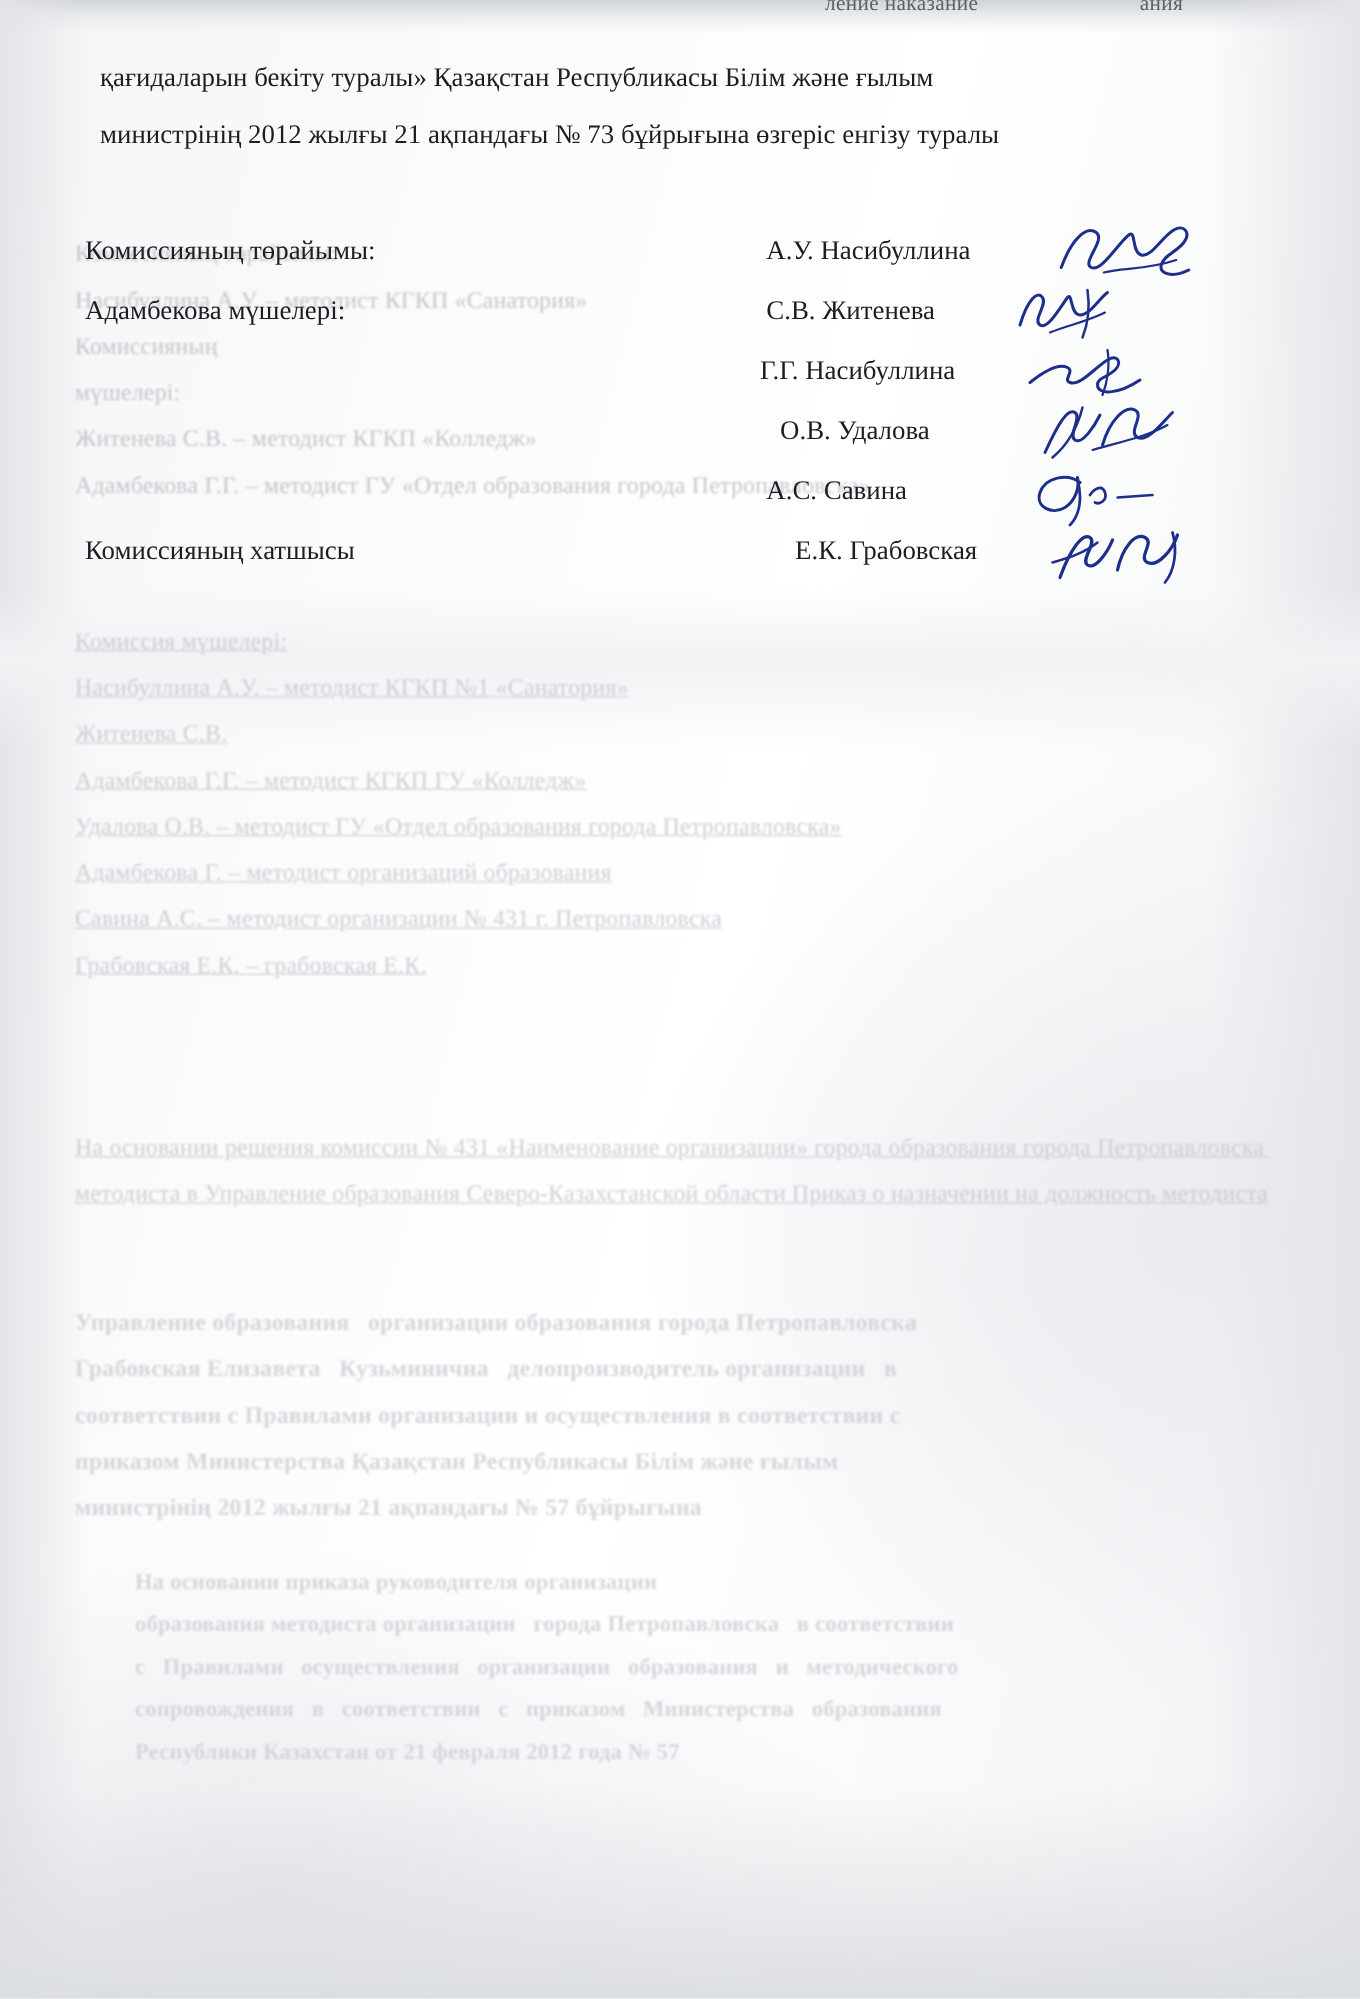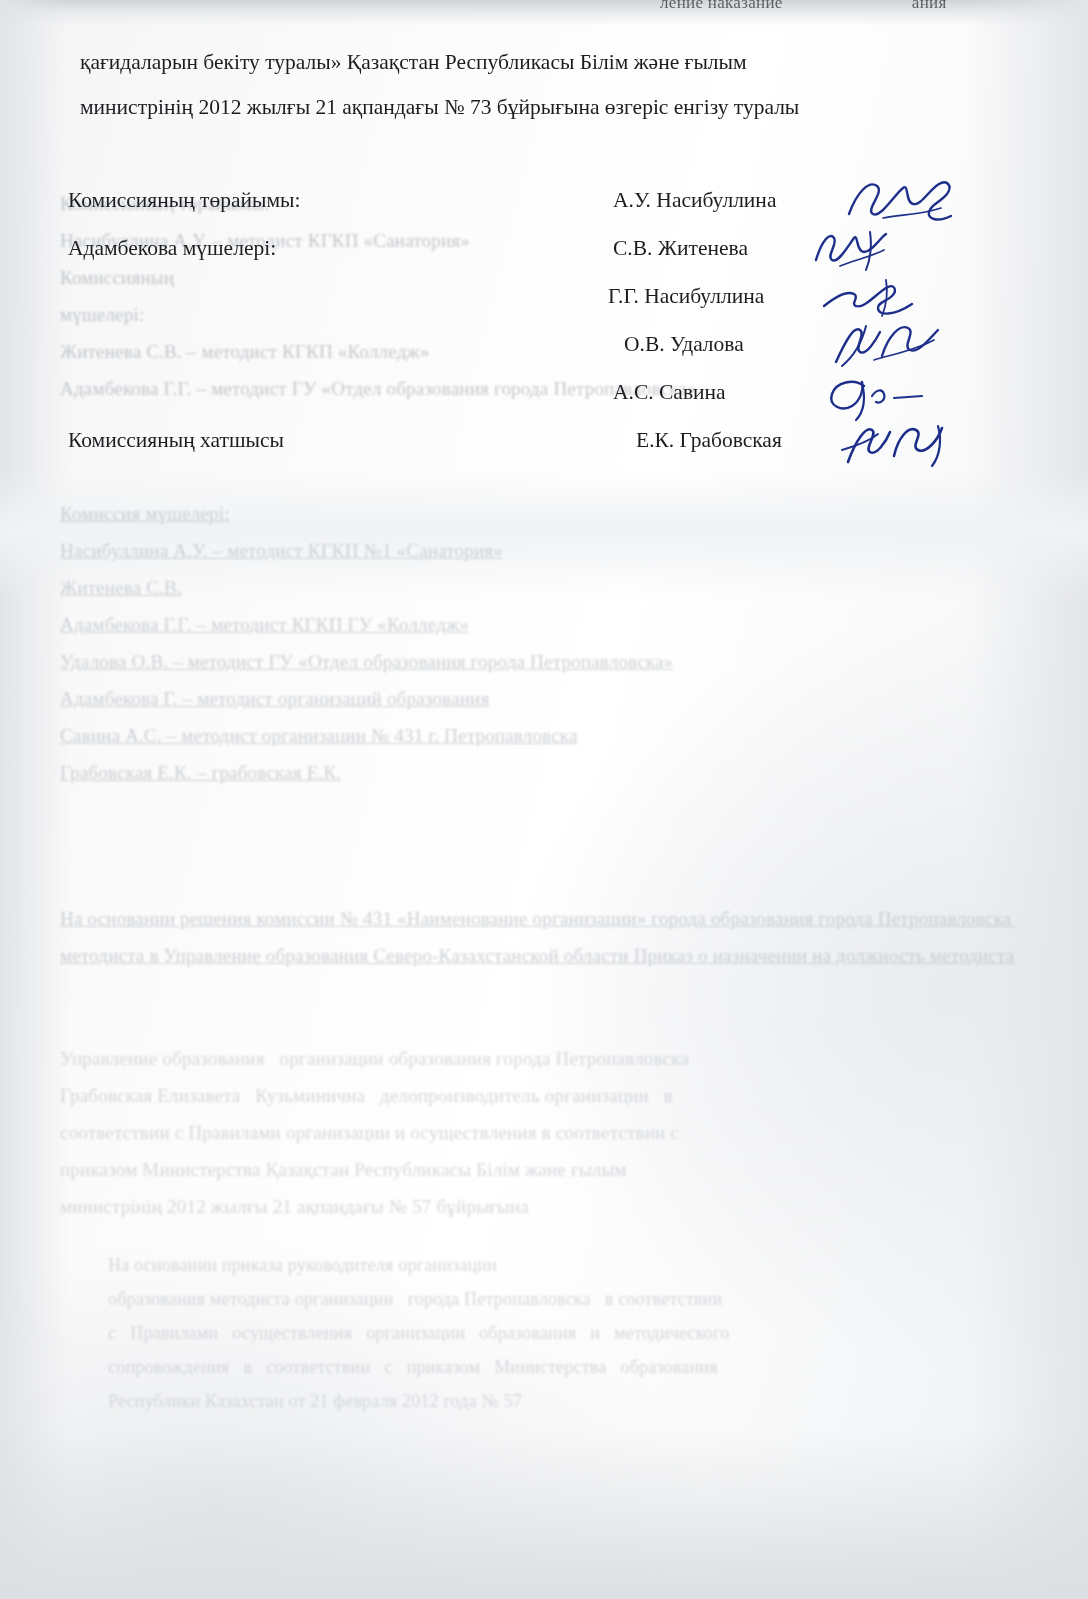--- a/index.html
+++ b/index.html
@@ -128,21 +128,21 @@
     position: absolute;
     color: #b9bdc2;
     font-size: 19px;
     line-height: 37px;
     letter-spacing: .2px;
     filter: blur(0.9px);
     opacity: .85;
     white-space: pre-wrap;
   }
   .ghost.dim { color: #c4c8cd; text-decoration: underline; }
-  .ghost.dimmer { color: #ced1d5; }
+  .ghost.dimmer { color: #ced1d5; font-weight: bold; }
   .ghost.tiny { font-size: 18px; line-height: 34px; }
 
   .g-block-1 { left: 60px; top: 185px; width: 960px; }
   .g-block-2 { left: 60px; top: 495px; width: 960px; }
   .g-block-3 { left: 60px; top: 900px; width: 990px; }
   .g-block-4 { left: 60px; top: 1040px; width: 990px; }
   .g-block-5 { left: 60px; top: 1248px; width: 990px; margin-left: 48px; }
 </style>
 </head>
 <body>

